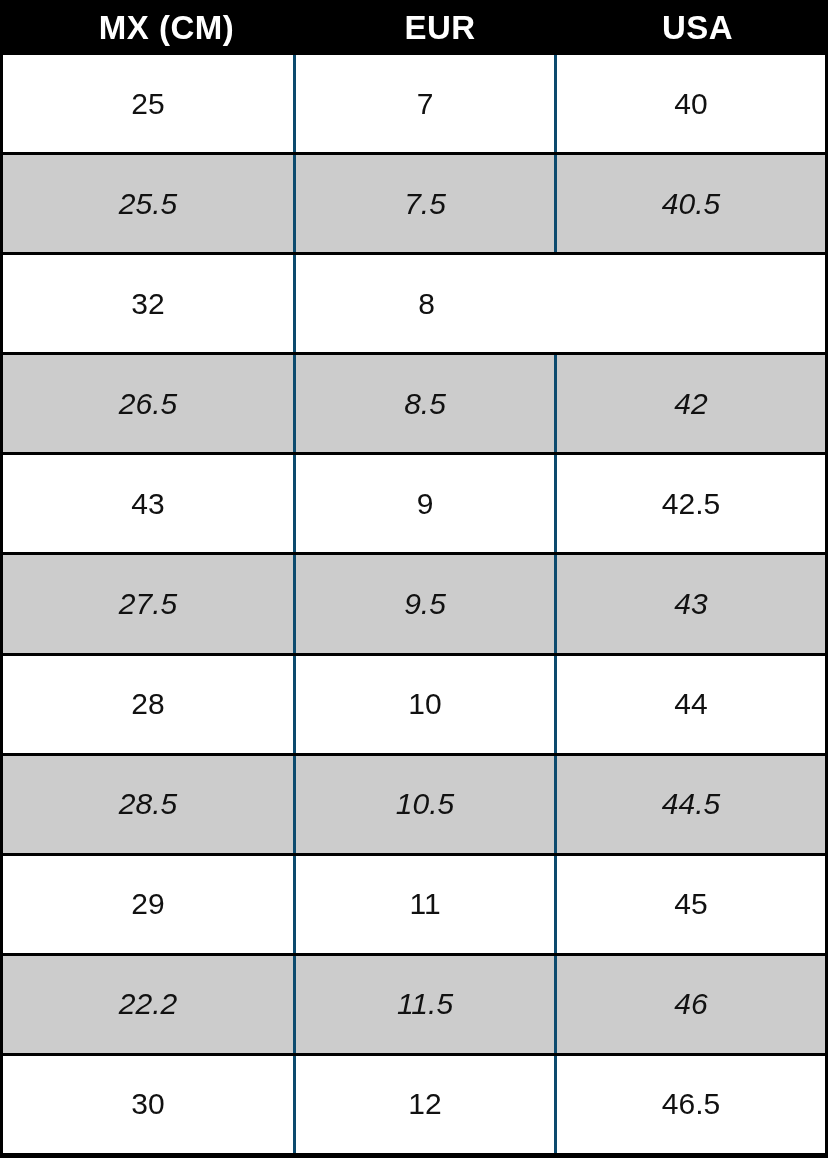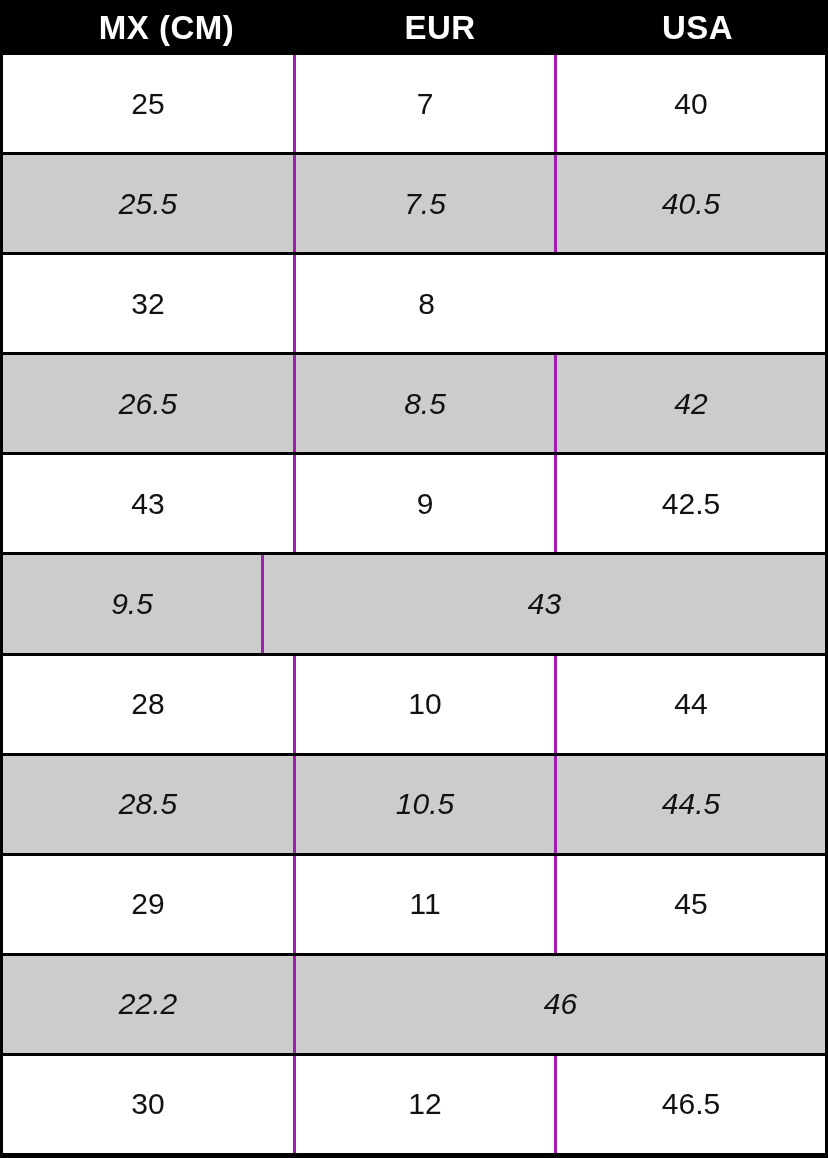--- a/index.html
+++ b/index.html
@@ -78,21 +78,21 @@
 
   .chart-row .cell {
     display: flex;
     align-items: center;
     justify-content: center;
     box-sizing: border-box;
     font-size: 30px;
     line-height: 1;
     color: #111111;
     font-weight: normal;
-    border-right: 3px solid #a21caf;
+    border-right: 3px solid #0c4a6e;
     white-space: nowrap;
   }
   .chart-row .cell:last-child {
     border-right: none;
   }
 
   
   .col-0 { flex: 0 0 293px; width: 293px; }
   .col-1 { flex: 0 0 261px; width: 261px; }
   .col-2 { flex: 1 1 auto; }
@@ -133,20 +133,21 @@
       <div class="cell col-2">42</div>
     </div>
 
     <div class="chart-row">
       <div class="cell col-0">43</div>
       <div class="cell col-1">9</div>
       <div class="cell col-2">42.5</div>
     </div>
 
     <div class="chart-row stripe">
+      <div class="cell col-0">27.5</div>
       <div class="cell col-1">9.5</div>
       <div class="cell col-2">43</div>
     </div>
 
     <div class="chart-row">
       <div class="cell col-0">28</div>
       <div class="cell col-1">10</div>
       <div class="cell col-2">44</div>
     </div>
 
@@ -157,20 +158,21 @@
     </div>
 
     <div class="chart-row">
       <div class="cell col-0">29</div>
       <div class="cell col-1">11</div>
       <div class="cell col-2">45</div>
     </div>
 
     <div class="chart-row stripe">
       <div class="cell col-0">22.2</div>
+      <div class="cell col-1">11.5</div>
       <div class="cell col-2">46</div>
     </div>
 
     <div class="chart-row">
       <div class="cell col-0">30</div>
       <div class="cell col-1">12</div>
       <div class="cell col-2">46.5</div>
     </div>
 
   </div>

